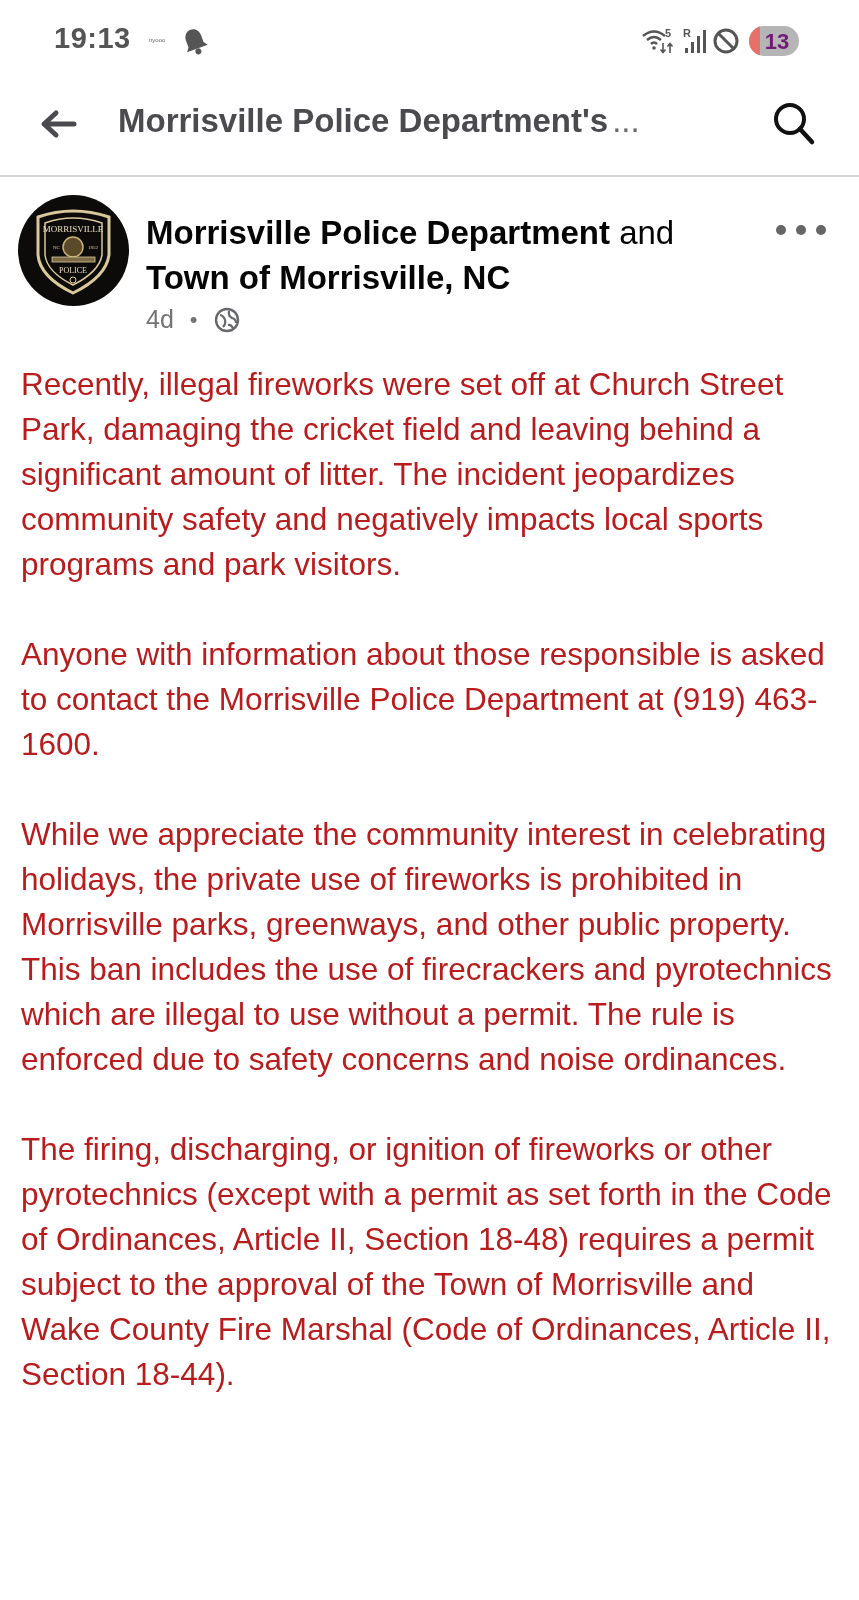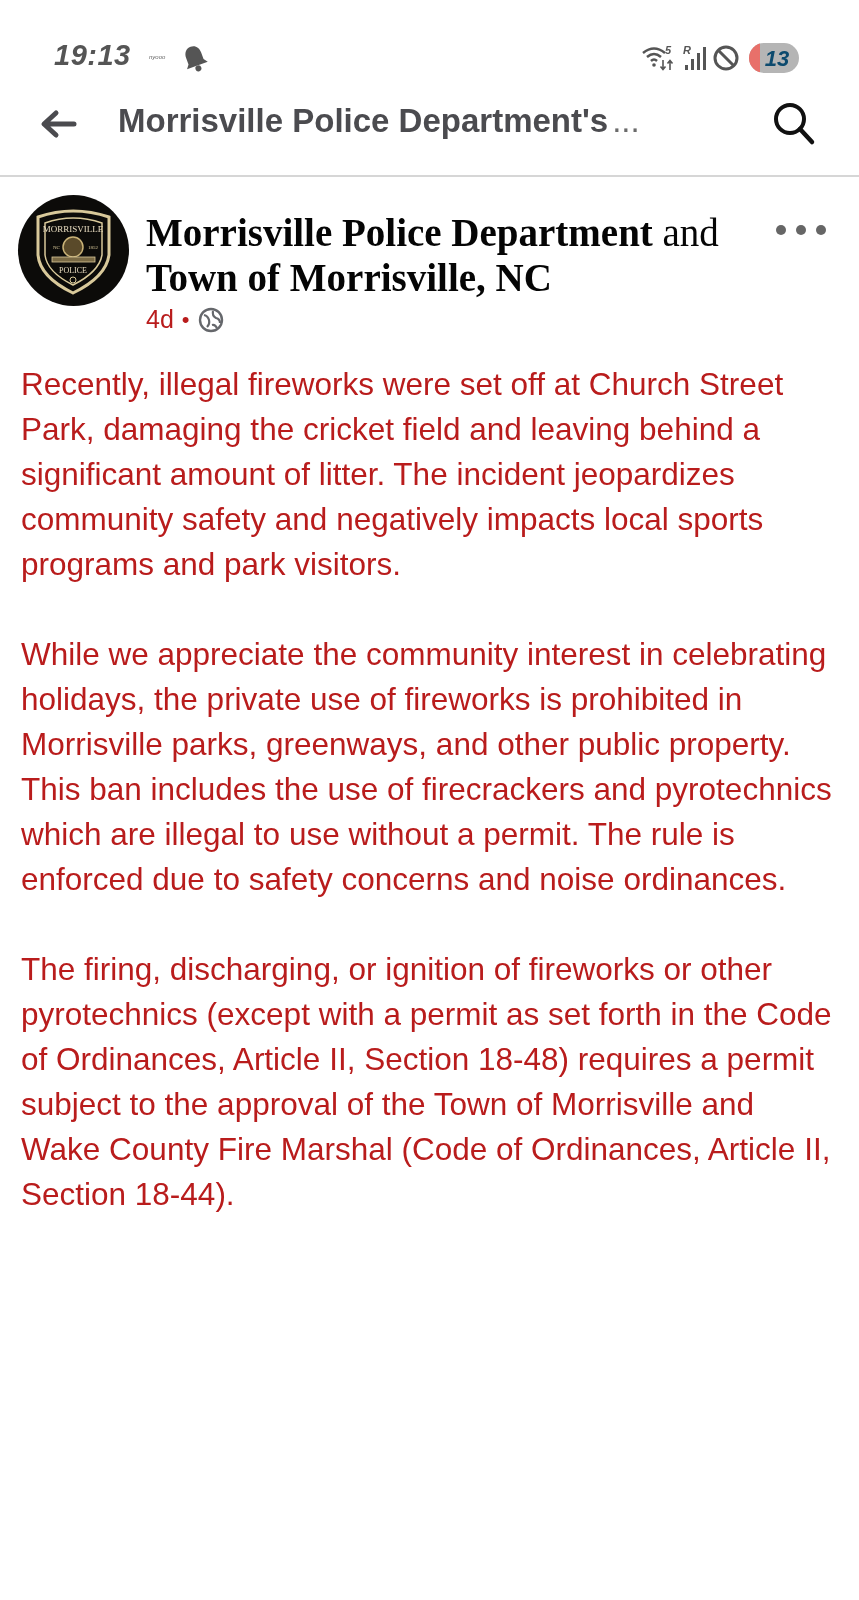--- a/index.html
+++ b/index.html
@@ -1,42 +1,42 @@
 <!DOCTYPE html>
 <html><head>
   <meta charset="utf-8">
   <style>
     * { box-sizing: border-box; margin: 0; padding: 0; }
     html, body { width: 859px; height: 1600px; background: #ffffff; overflow: hidden; }
     body { font-family: "Liberation Sans", "DejaVu Sans", sans-serif; color: #050505; position: relative; }
 
     
-    .status-bar { position: absolute; top: 17px; left: 0; width: 859px; height: 80px; font-style: italic; }
+    .status-bar { position: absolute; top: 0; left: 0; width: 859px; height: 80px; }
     .status-time { position: absolute; left: 54px; top: 22px; font-size: 29px; font-weight: bold; color: #555; letter-spacing: 0.5px; }
     .status-tiny { position: absolute; left: 149px; top: 37px; font-size: 6px; color: #666; }
     .bell-icon { position: absolute; left: 180px; top: 26px; width: 30px; height: 32px; }
     .status-right { position: absolute; right: 60px; top: 24px; height: 34px; display: flex; align-items: center; gap: 4px; }
     .status-right svg { display: block; }
     .battery-badge { position: relative; width: 50px; height: 30px; border-radius: 15px; background: #b5b5b5; overflow: hidden; margin-left: 4px; }
     .battery-badge .low { position: absolute; left: 0; top: 0; width: 11px; height: 30px; background: #e8706a; }
-    .battery-badge .num { position: absolute; left: 0; right: 0; top: 3px; text-align: center; color: #0c4a6e; font-weight: bold; font-size: 22px; padding-left: 6px; }
+    .battery-badge .num { position: absolute; left: 0; right: 0; top: 3px; text-align: center; color: #701a75; font-weight: bold; font-size: 22px; padding-left: 6px; }
 
     
     .app-header { position: absolute; top: 80px; left: 0; width: 859px; height: 97px; border-bottom: 2px solid #d6d6d6; }
     .back-btn { position: absolute; left: 36px; top: 22px; width: 44px; height: 44px; display: flex; align-items: center; justify-content: center; cursor: pointer; }
     .header-title { position: absolute; left: 118px; top: 22px; font-size: 33px; font-weight: bold; color: #4b4b4f; white-space: nowrap; }
     .header-title .ell { color: #6b6b6b; font-weight: normal; margin-left: 4px; }
     .search-btn { position: absolute; left: 768px; top: 18px; width: 52px; height: 52px; cursor: pointer; }
 
     
     .post-header { position: absolute; top: 190px; left: 0; width: 841px; height: 150px; }
     .avatar { position: absolute; left: 18px; top: 5px; width: 111px; height: 111px; border-radius: 50%; background: #0c0b09; overflow: hidden; cursor: pointer; }
-    .author-line { position: absolute; left: 146px; top: 20px; width: 600px; font-size: 39px; line-height: 45px; color: #050505; font-family: Liberation Serif, serif; }
+    .author-line { position: absolute; left: 146px; top: 20px; width: 600px; font-size: 33px; line-height: 45px; color: #050505; }
     .author-line b { font-weight: bold; cursor: pointer; }
-    .meta { position: absolute; left: 146px; top: 115px; display: flex; align-items: center; font-size: 25px; color: #b91c1c; }
+    .meta { position: absolute; left: 146px; top: 115px; display: flex; align-items: center; font-size: 25px; color: #737373; gap: 8px; }
     .meta .dot { margin: 0 8px; font-size: 22px; }
     .globe-icon { width: 26px; height: 26px; }
     .more-btn { position: absolute; left: 776px; top: 25px; width: 50px; height: 30px; display: flex; align-items: center; justify-content: space-between; cursor: pointer; }
     .more-btn span { width: 10px; height: 10px; border-radius: 50%; background: #666; display: block; }
 
     
     .post-body { position: absolute; top: 362px; left: 21px; width: 820px; font-size: 31.5px; line-height: 45px; color: #b91c1c; }
     .post-body p { margin-bottom: 45px; white-space: normal; }
   </style>
 </head>
@@ -126,15 +126,16 @@
   </div>
   <div class="more-btn">
     <span></span>
     <span></span>
     <span></span>
   </div>
 </div>
 
 <div class="post-body">
   <p>Recently, illegal fireworks were set off at Church Street Park, damaging the cricket field and leaving behind a significant amount of litter. The incident jeopardizes community safety and negatively impacts local sports programs and park visitors.</p>
+  <p>Anyone with information about those responsible is asked to contact the Morrisville Police Department at (919) 463-1600.</p>
   <p>While we appreciate the community interest in celebrating holidays, the private use of fireworks is prohibited in Morrisville parks, greenways, and other public property. This ban includes the use of firecrackers and pyrotechnics which are illegal to use without a permit. The rule is enforced due to safety concerns and noise ordinances.</p>
   <p>The firing, discharging, or ignition of fireworks or other pyrotechnics (except with a permit as set forth in the Code of Ordinances, Article II, Section 18-48) requires a permit subject to the approval of the Town of Morrisville and Wake County Fire Marshal (Code of Ordinances, Article II, Section 18-44).</p>
 </div>
 
 </body></html>

